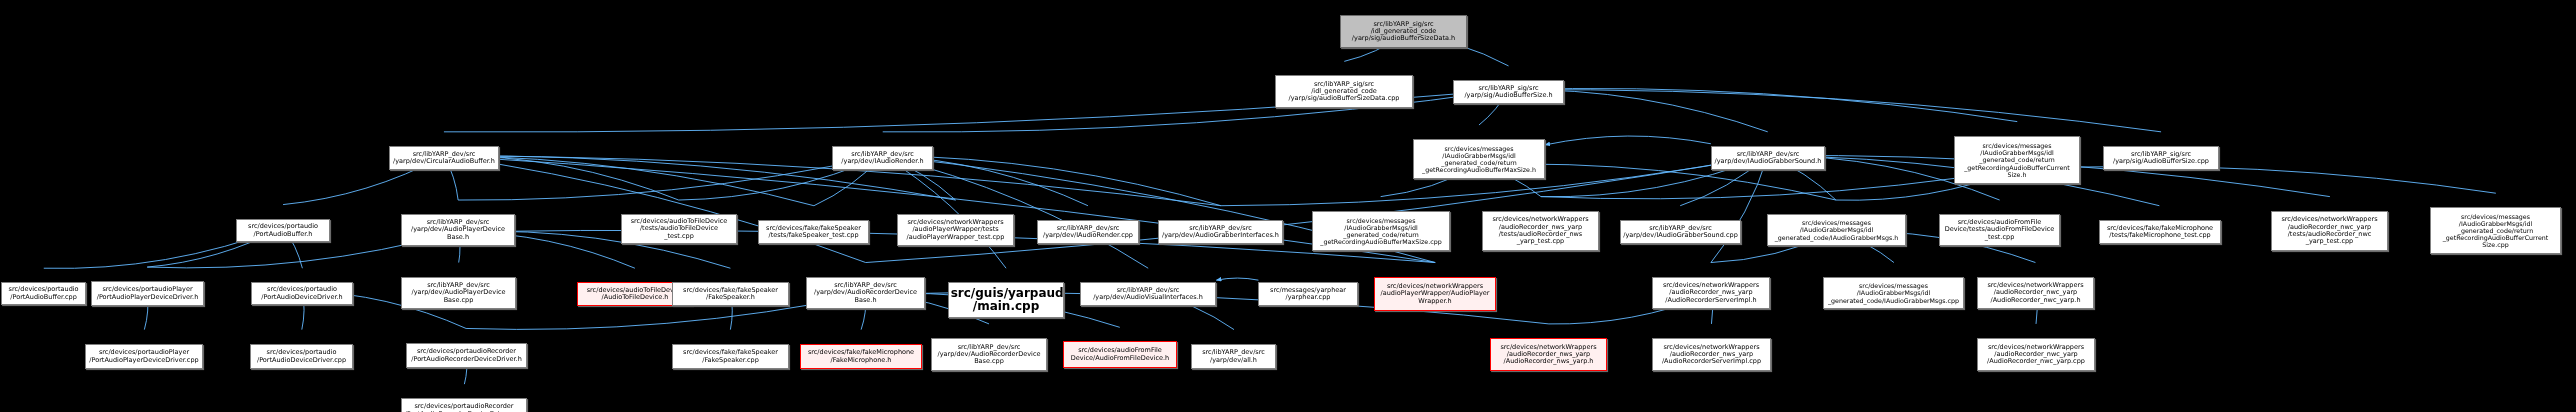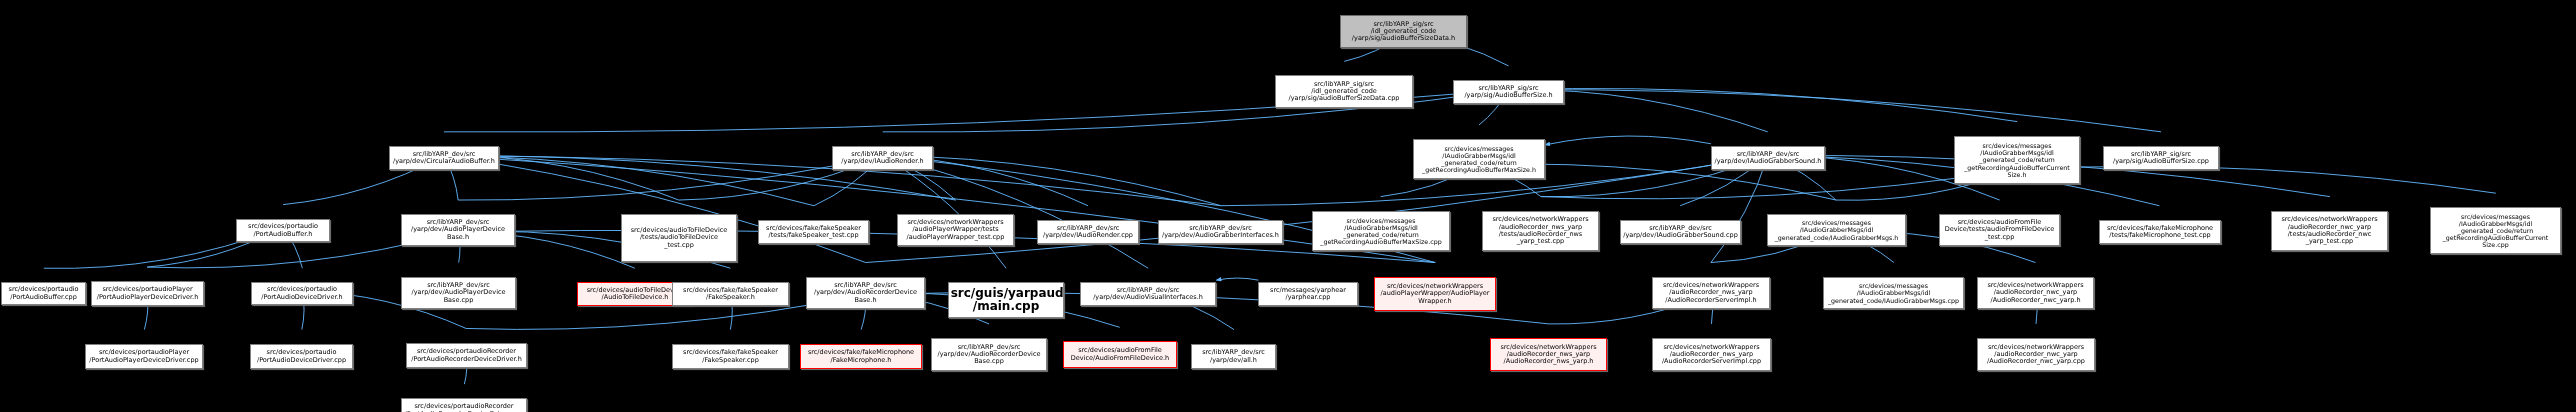--- a/index.html
+++ b/index.html
@@ -139,21 +139,21 @@
       </div>
       <div class="node" style="left: 236px; top: 205px; width: 94px; height: 23px; font-size: 6.5px;">
         <span class="lbl">src/devices/portaudio
 /PortAudioBuffer.h</span>
       </div>
       <div class="node" style="left: 401px; top: 200px; width: 114px; height: 32px; font-size: 6.5px;">
         <span class="lbl">src/libYARP_dev/src
 /yarp/dev/AudioPlayerDevice
 Base.h</span>
       </div>
-      <div class="node" style="left: 621px; top: 200px; width: 116px; height: 48px; font-size: 6.5px;">
+      <div class="node" style="left: 621px; top: 200px; width: 116px; height: 30px; font-size: 6.5px;">
         <span class="lbl">src/devices/audioToFileDevice
 /tests/audioToFileDevice
 _test.cpp</span>
       </div>
       <div class="node" style="left: 758px; top: 206px; width: 111px; height: 24px; font-size: 6.5px;">
         <span class="lbl">src/devices/fake/fakeSpeaker
 /tests/fakeSpeaker_test.cpp</span>
       </div>
       <div class="node" style="left: 897px; top: 200px; width: 117px; height: 32px; font-size: 6.5px;">
         <span class="lbl">src/devices/networkWrappers

